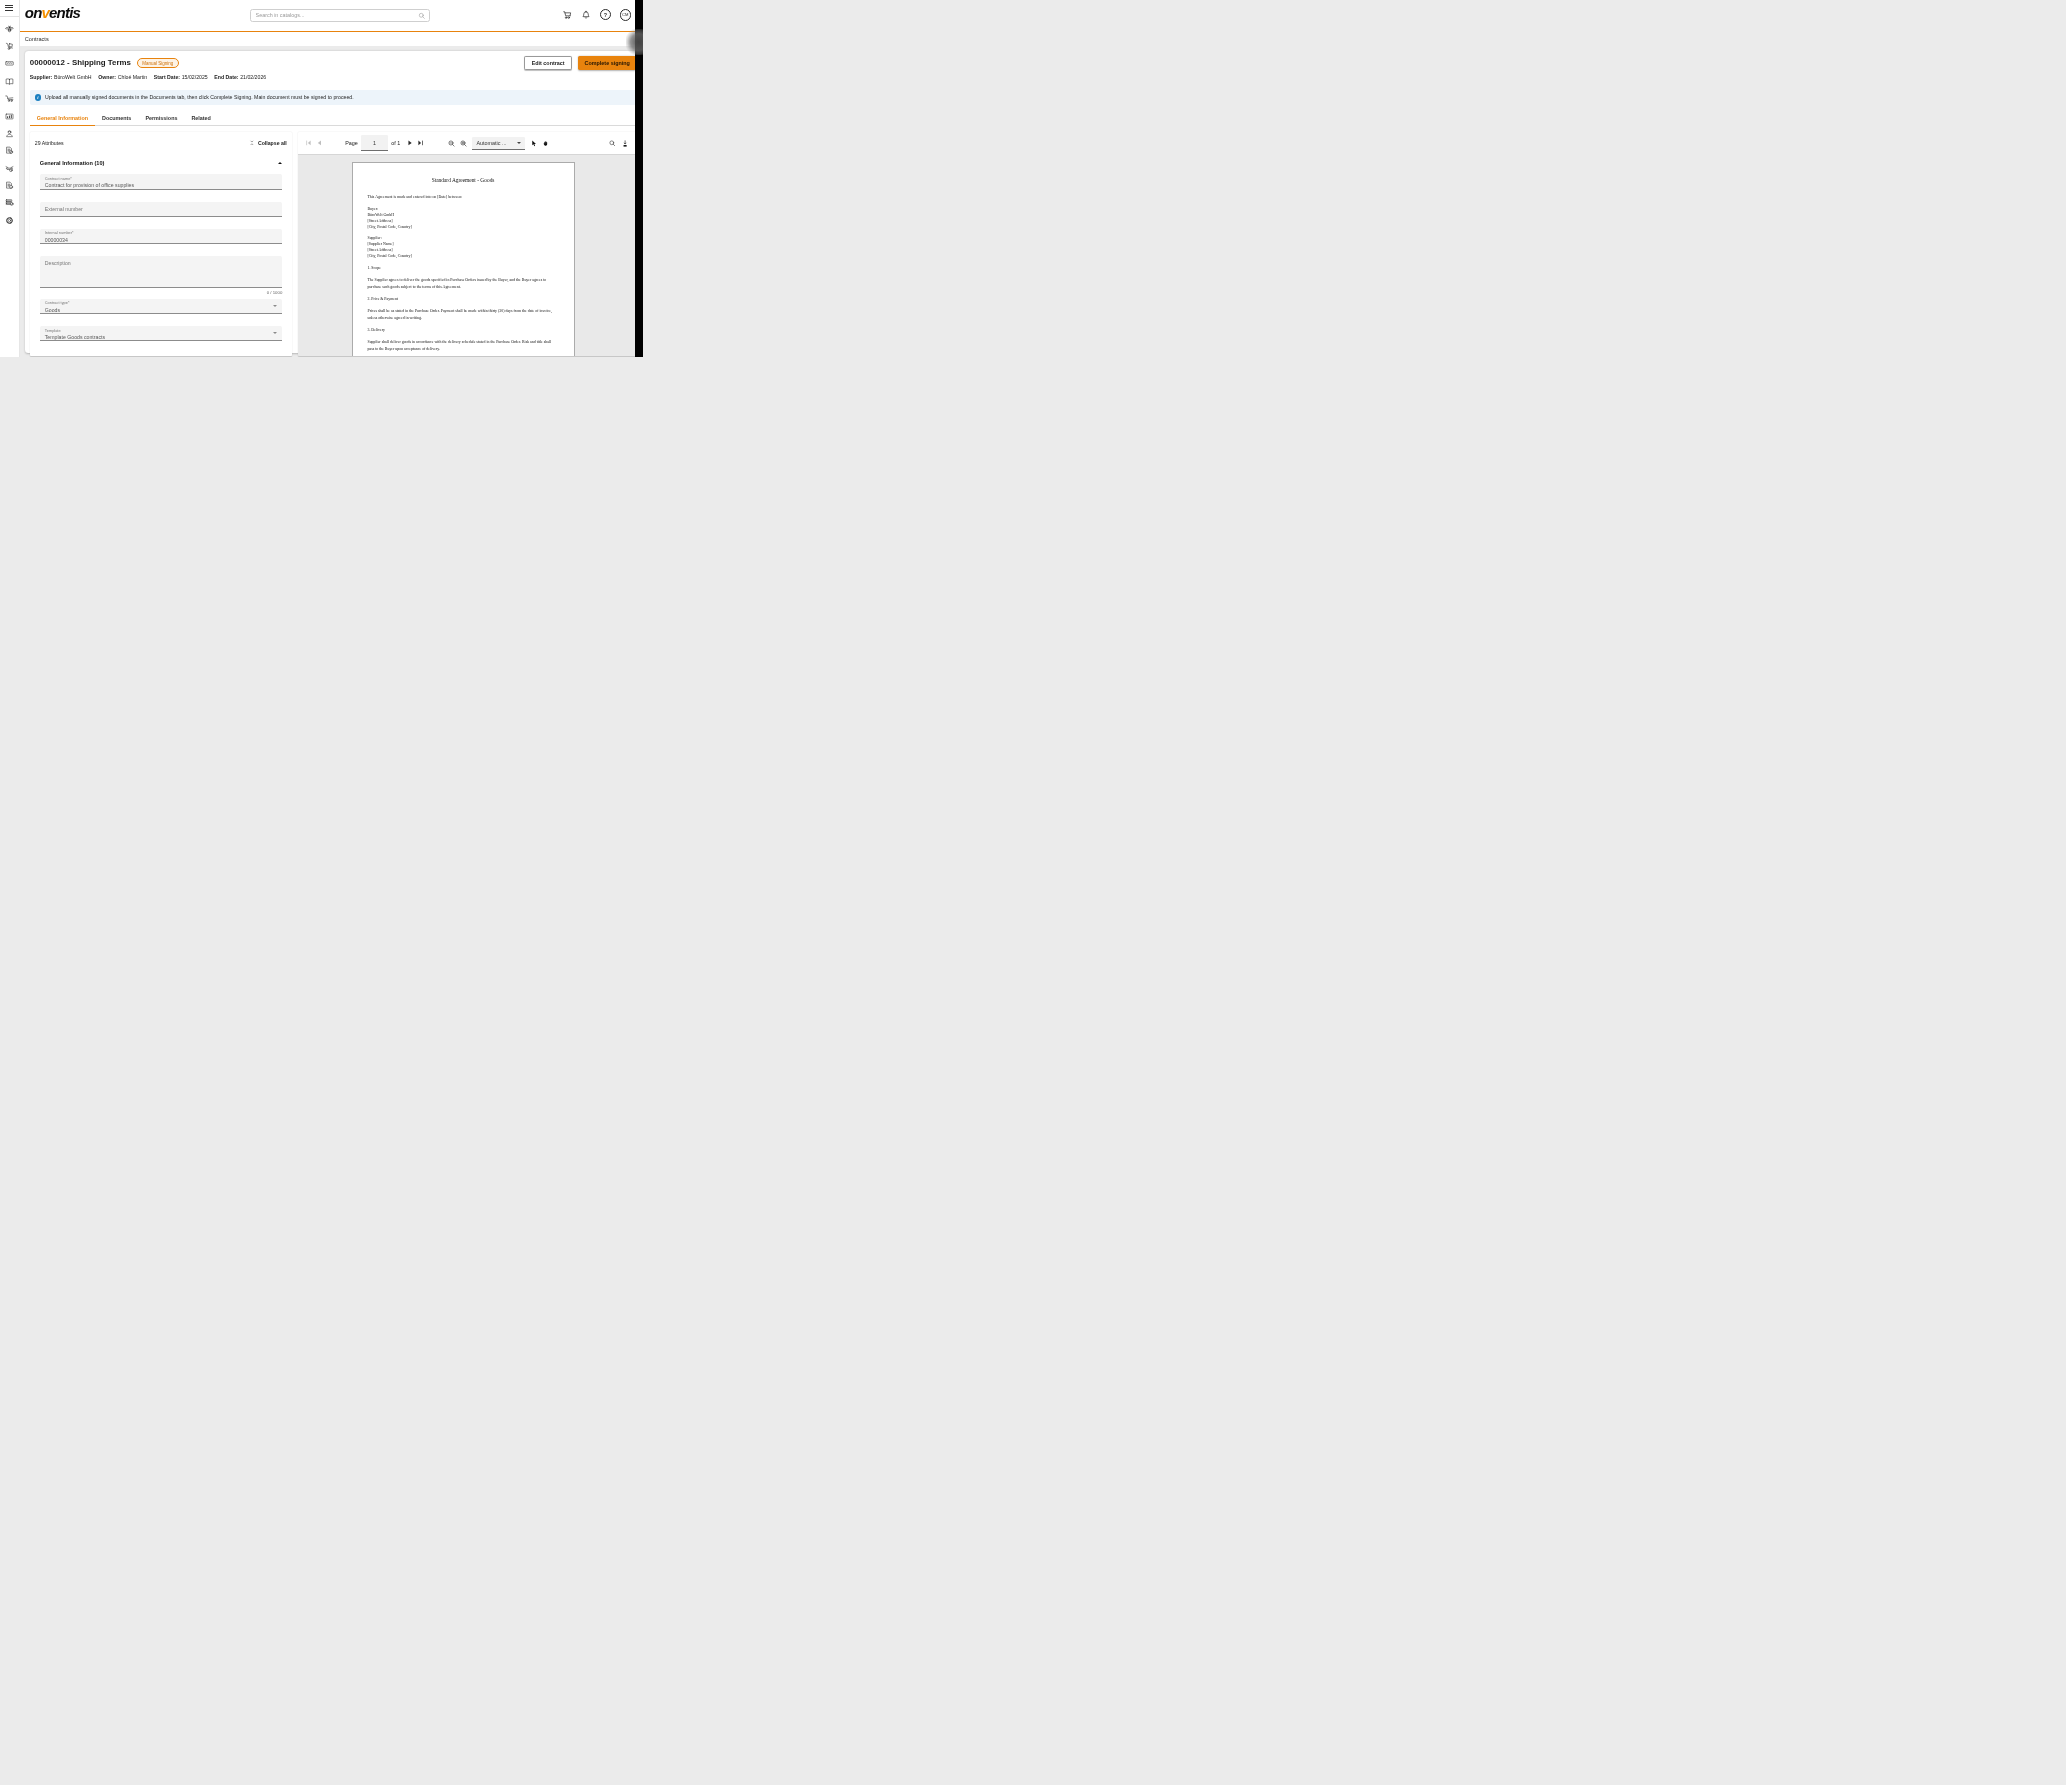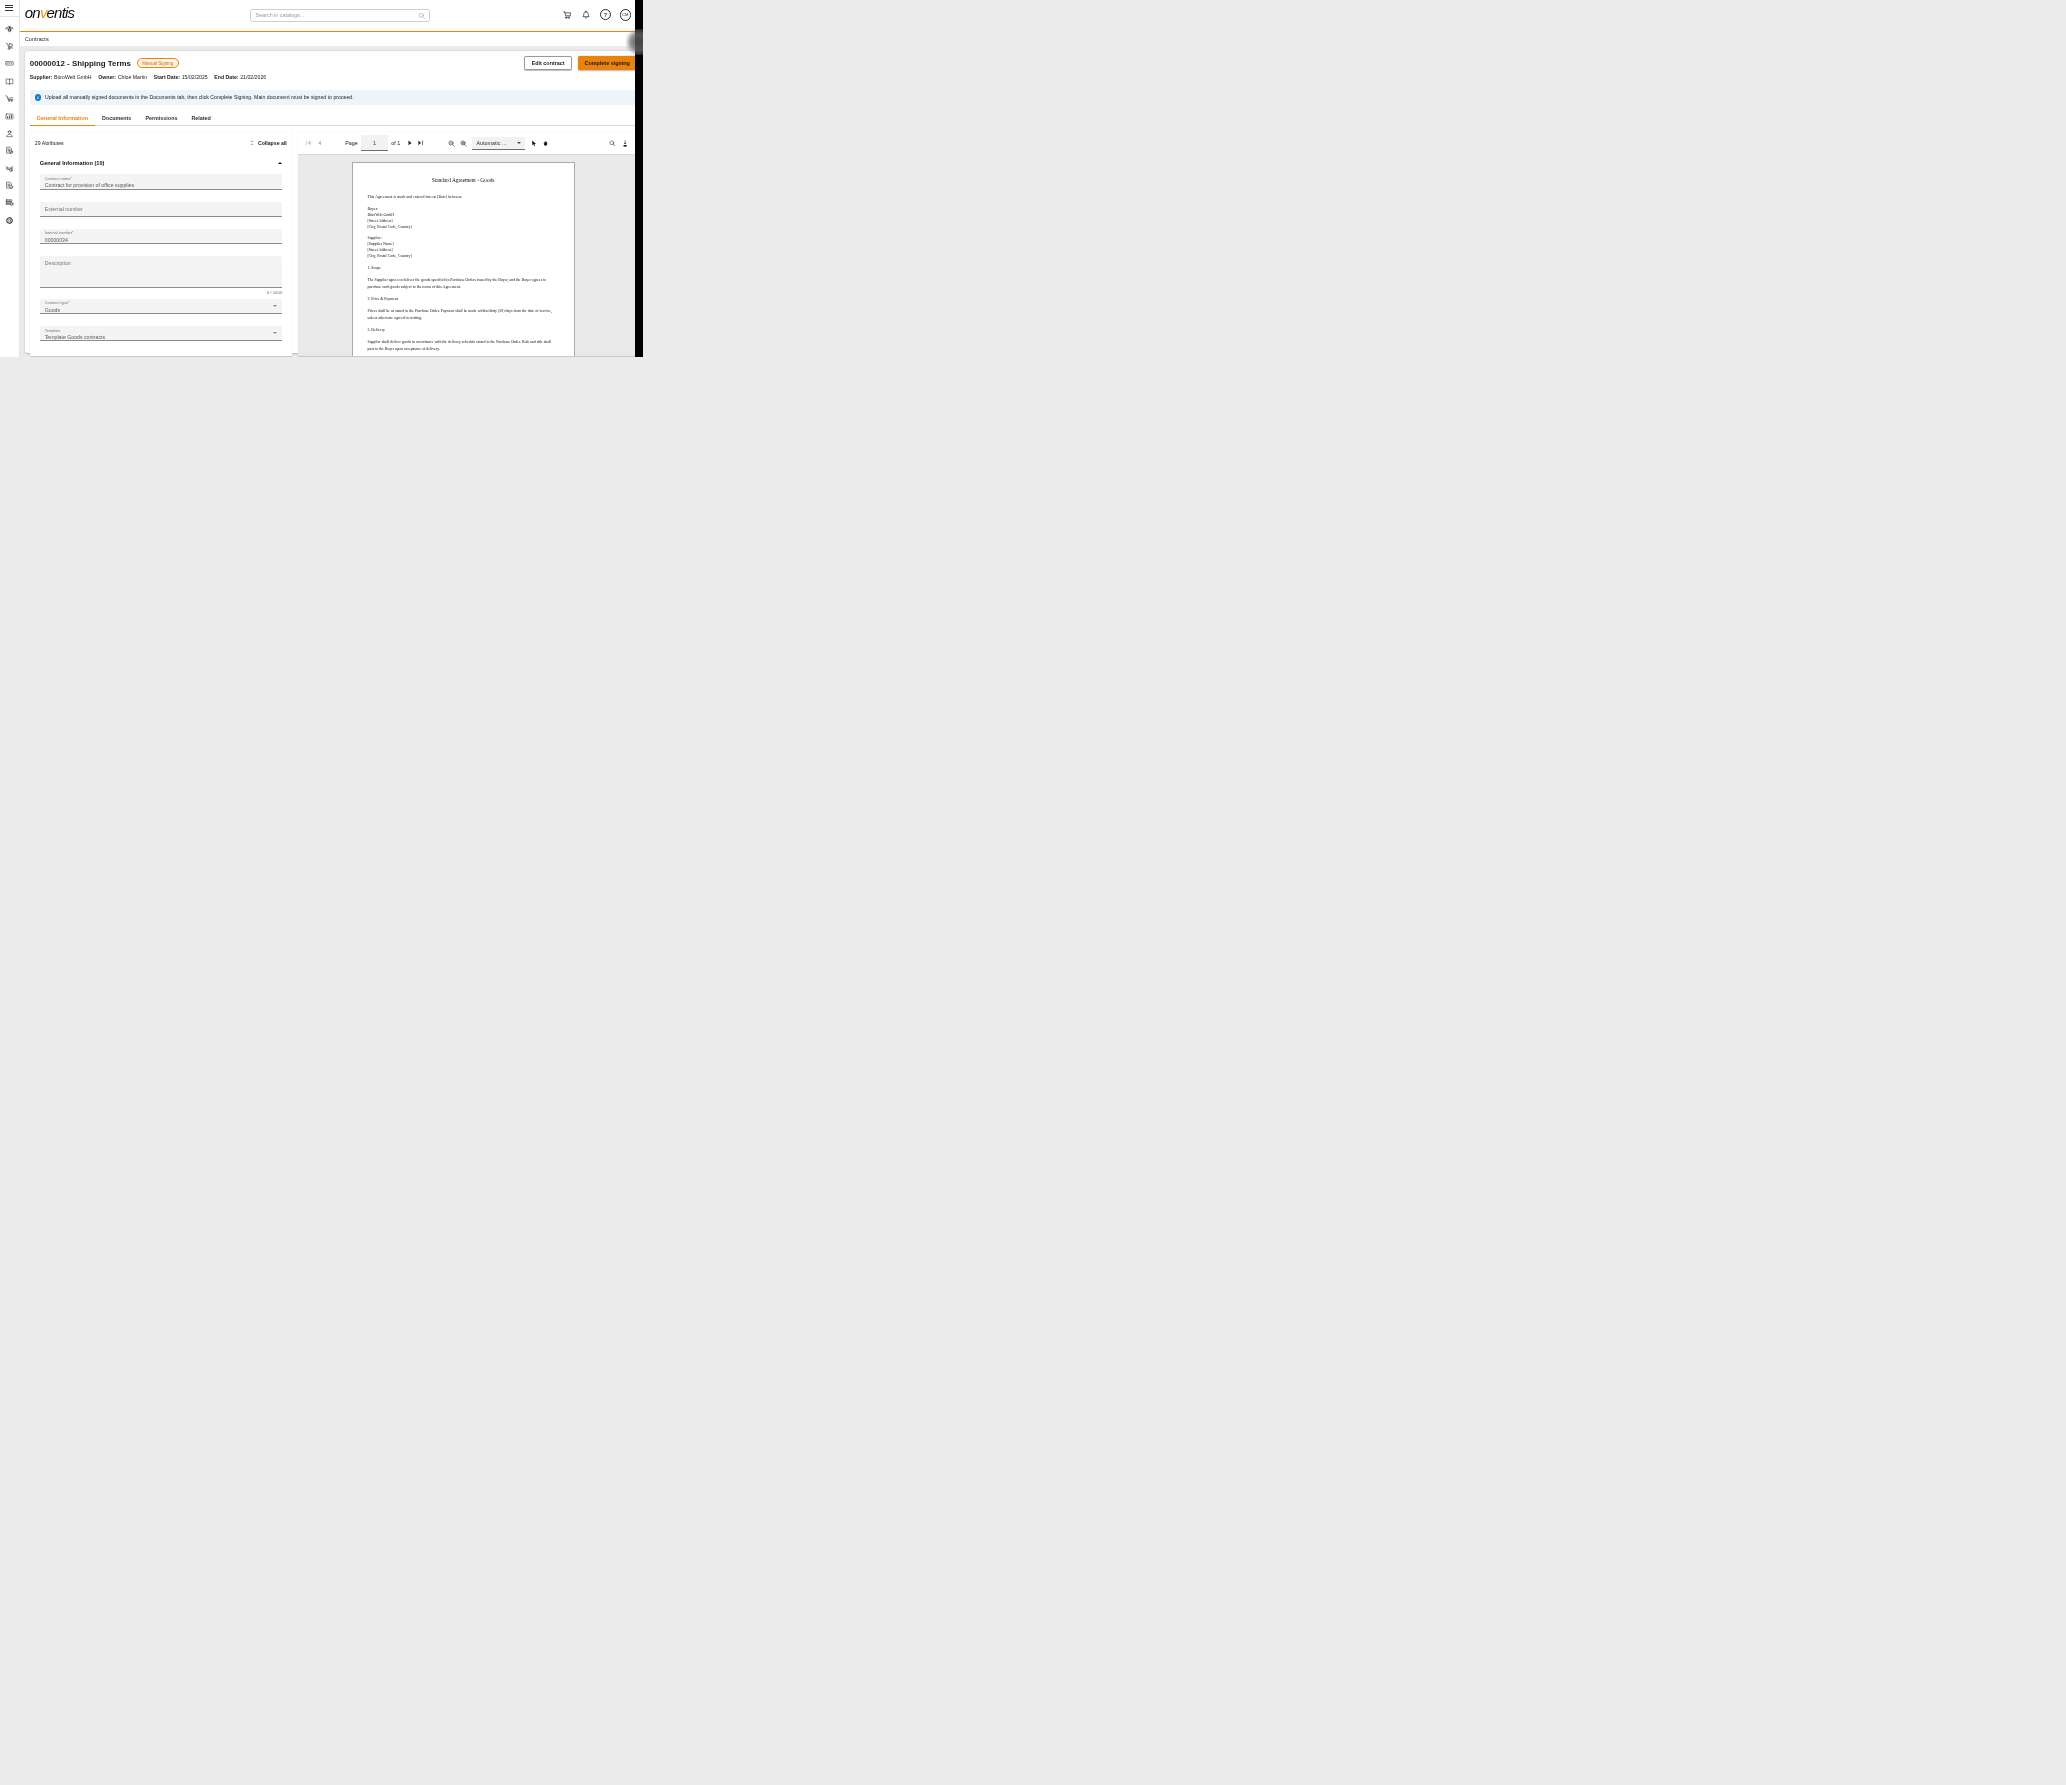--- a/index.html
+++ b/index.html
@@ -14,21 +14,21 @@
   .hamburger{height:15.7px;border-bottom:0.4px solid #E2E2E2;display:flex;flex-direction:column;
     justify-content:center;align-items:center;gap:1.7px;cursor:pointer;}
   .hamburger span{display:block;width:8.3px;height:0.8px;background:#333;}
   .sb-icons{margin-top:3.7px;}
   .sb-item{height:17.4px;display:flex;align-items:center;justify-content:center;cursor:pointer;}
   .sb-item svg{width:9px;height:9px;}
   svg.ic{fill:none;stroke:#2e2e2e;stroke-width:1.5;stroke-linecap:round;stroke-linejoin:round;}
   
   .topbar{position:absolute;left:18.6px;right:0;top:0;height:31px;background:#fff;
     border-bottom:0.8px solid #E8830D;z-index:10;}
-  .logo{position:absolute;left:6.2px;top:3.3px;font-style:italic;font-weight:400;
+  .logo{position:absolute;left:6.2px;top:3.3px;font-style:italic;font-weight:700;
     font-size:15px;letter-spacing:-0.8px;color:#0d0d0d;line-height:1.3;text-align:center;}
   .logo .logo-v{color:#F59100;}
   .search-wrap{position:absolute;left:231px;top:8.7px;width:180px;height:13.6px;}
   .search-input{width:100%;height:100%;box-sizing:border-box;border:0.4px solid #CFCFCF;
     border-radius:2.5px;padding:0 16.5px 0 5px;font-size:5.4px;color:#444;outline:none;
     font-family:"Liberation Sans",sans-serif;}
   .search-input::placeholder{color:#9a9a9a;}
   .search-wrap svg{position:absolute;right:4.1px;top:2.9px;width:7.9px;height:7.9px;cursor:pointer;}
   .top-icons{position:absolute;right:12px;top:9px;display:flex;align-items:center;gap:8.7px;}
   .top-icons .tico{cursor:pointer;display:flex;align-items:center;justify-content:center;}
@@ -38,21 +38,21 @@
     display:flex;align-items:center;justify-content:center;font-size:4.1px;color:#2b2b2b;font-weight:400;}
   
   .breadcrumb-bar{position:absolute;left:18.6px;right:0;top:31px;height:15px;background:#fff;z-index:5;
     display:flex;align-items:center;padding-left:6.2px;box-shadow:0 0.4px 0.8px rgba(0,0,0,.08);}
   .breadcrumb{font-size:5.6px;color:#2b2b2b;cursor:pointer;}
   
   .main{position:absolute;left:18.6px;right:0;top:46px;bottom:0;background:#EBEBEB;}
   .card{margin:5.4px 2.1px 0 6.2px;height:302px;background:#fff;border-radius:3.3px;
     box-shadow:0 0.4px 2.1px rgba(0,0,0,.22);padding:3.7px 4.5px 2.9px 5px;box-sizing:border-box;}
   .header-row{display:flex;justify-content:space-between;align-items:center;margin-top:0.8px;}
-  .title-group{display:flex;align-items:center;}
+  .title-group{display:flex;align-items:flex-start;}
   .page-title{font-size:7.9px;font-weight:700;color:#1b1b1b;margin:0;}
   .badge{margin-left:5.8px;padding:1.2px 4.5px;border:0.6px solid #E8830D;background:#FDF3E6;
     color:#CE720B;border-radius:5.4px;font-size:4.5px;white-space:nowrap;}
   .btn-group{display:flex;gap:6.2px;}
   .btn{border-radius:1.7px;font-size:5.4px;cursor:pointer;font-family:"Liberation Sans",sans-serif;}
   .btn-secondary{background:#fff;border:0.4px solid #999;color:#222;font-weight:600;
     padding:3.3px 6.2px;box-shadow:0 0.4px 0.8px rgba(0,0,0,.25);}
   .btn-primary{background:#E8830D;border:none;color:#241503;font-weight:700;
     padding:3.7px 6.6px;box-shadow:0 0.8px 1.7px rgba(0,0,0,.3);}
   .meta-row{margin-top:3.7px;font-size:5.2px;color:#222;display:flex;gap:6.6px;}

